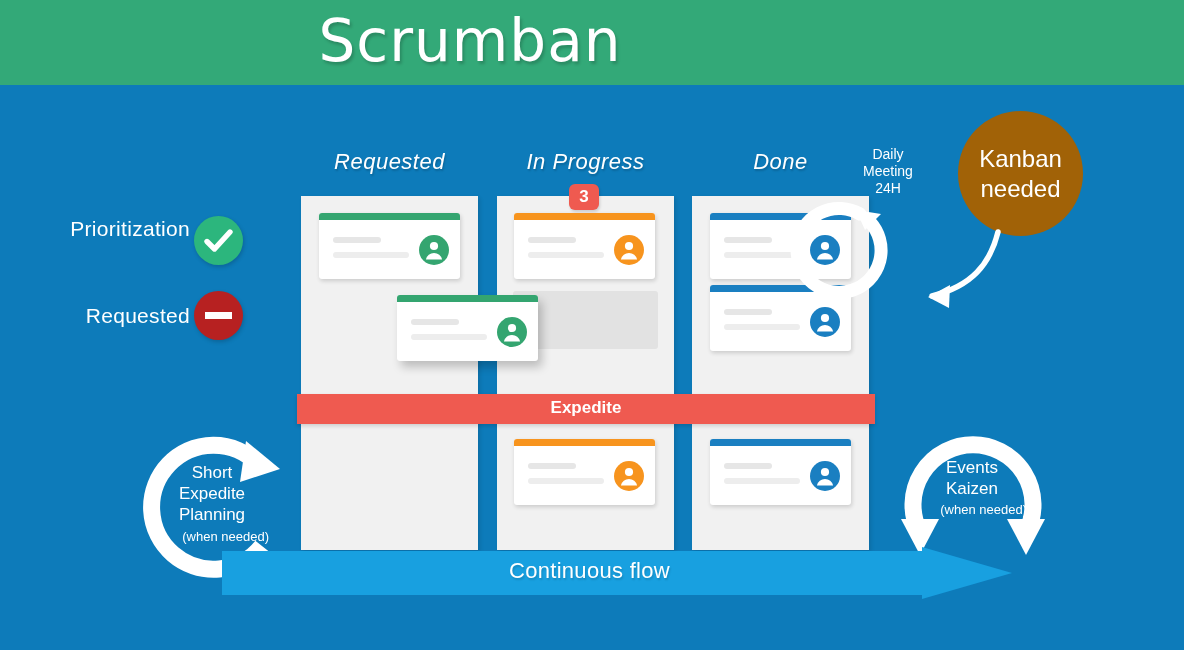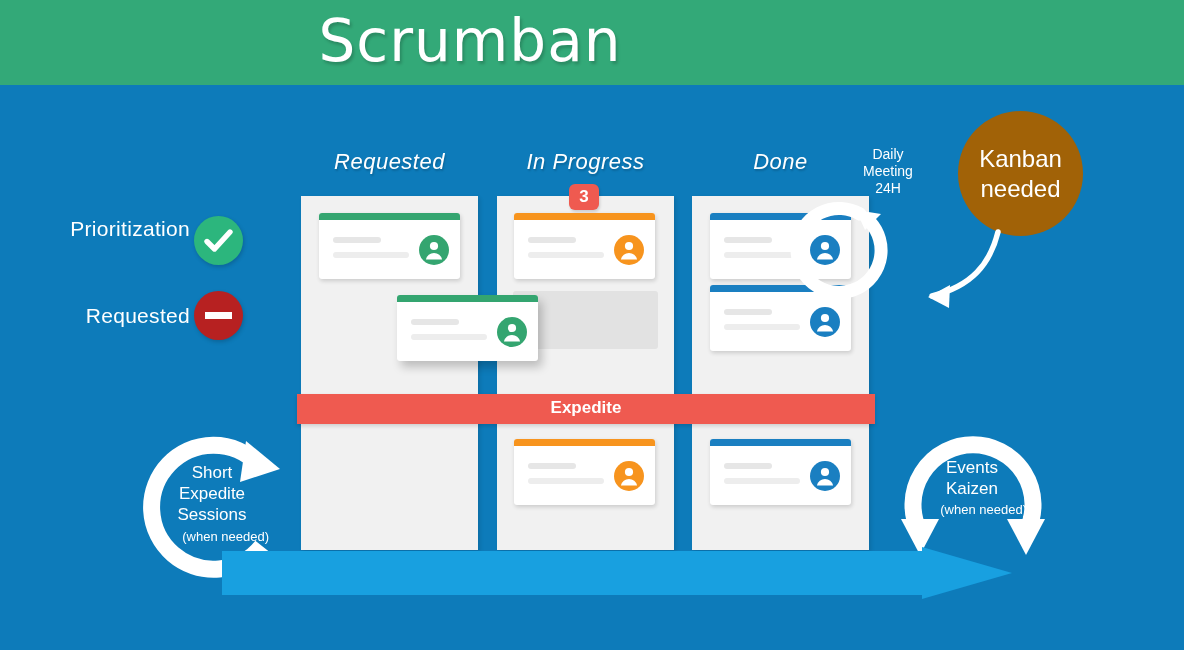--- a/index.html
+++ b/index.html
@@ -389,33 +389,34 @@
     <span>24H</span>
   </div>
 
   <svg class="deco" style="left:134px; top:424px; width:160px; height:160px;" viewBox="0 0 160 160">
     <path d="M128 122 A62 62 0 1 1 124 40" fill="none" stroke="#ffffff" stroke-width="17" stroke-linecap="butt"></path>
     <path d="M112 17 L146 45 L106 58 Z" fill="#ffffff"></path>
   </svg>
   <div class="circ-text plan-text">
     <span>Short</span><br>
     <span>Expedite</span><br>
-    <span>Sessions</span>
+    <span>Planning</span>
     <span class="sub-note">(when needed)</span>
   </div>
 
   <svg class="deco" style="left:893px; top:415px; width:160px; height:160px;" viewBox="0 0 160 160">
     <path d="M26 116 A60 60 0 1 1 134 116" fill="none" stroke="#ffffff" stroke-width="17" stroke-linecap="butt"></path>
     <path d="M8 104 L46 104 L27 140 Z" fill="#ffffff"></path>
     <path d="M114 104 L152 104 L133 140 Z" fill="#ffffff"></path>
   </svg>
   <div class="circ-text kaizen-text">
     <span>Short</span><br>
     <span>Events</span><br>
     <span>Kaizen</span>
     <span class="sub-note">(when needed)</span>
   </div>
 
   <svg class="flow-wrap" viewBox="0 0 790 52" preserveAspectRatio="none">
     <path d="M0 4 L700 4 L700 0 L790 26 L700 52 L700 48 L0 48 Z" fill="#18a0e0"></path>
   </svg>
+  <div class="flow-label">Continuous flow</div>
 
 </div>
 
 </body></html>

